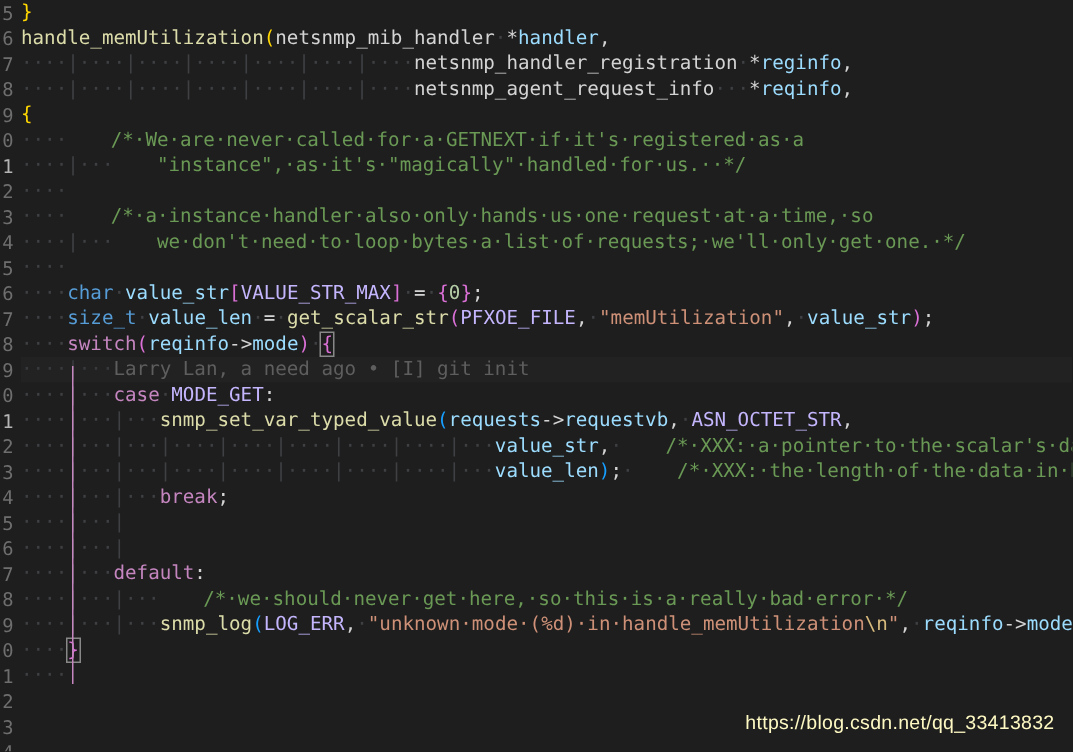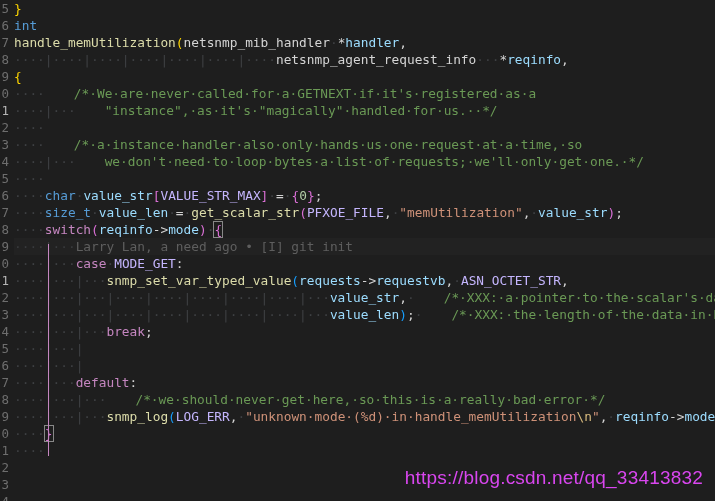--- a/index.html
+++ b/index.html
@@ -101,22 +101,22 @@
 
   
   .row.blame-band { background: #232323; }
 
   
   .watermark {
     position: absolute;
     right: 12px;
     bottom: 12px;
     font-family: "Liberation Sans", "DejaVu Sans", sans-serif;
-    font-size: 19px;
-    color: #d946ef;
+    font-size: 13px;
+    color: #fef9c3;
     letter-spacing: .2px;
     z-index: 5;
     user-select: none;
   }
 </style>
 </head>
 <body>
 
 <div id="editor">
 
@@ -152,24 +152,24 @@
       <div class="lnum">2</div>
       <div class="lnum">3</div>
       <div class="lnum">4</div>
     </div>
   </div>
 
   <div class="code">
 
     <div class="row"><span class="b1">}</span></div>
 
-    <div class="row"><span class="t-kw">int</span></div>
 
     <div class="row"><span class="t-fn">handle_memUtilization</span><span class="b1">(</span><span class="t-plain">netsnmp_mib_handler</span><span class="ws">·</span><span class="t-plain">*</span><span class="t-var">handler</span><span class="t-plain">,</span></div>
 
+    <div class="row"><span class="ws">····|····|····|····|····|····|····</span><span class="t-plain">netsnmp_handler_registration</span><span class="ws">·</span><span class="t-plain">*</span><span class="t-var">reginfo</span><span class="t-plain">,</span></div>
 
     <div class="row"><span class="ws">····|····|····|····|····|····|····</span><span class="t-plain">netsnmp_agent_request_info</span><span class="ws">···</span><span class="t-plain">*</span><span class="t-var">reqinfo</span><span class="t-plain">,</span></div>
 
 
     <div class="row"><span class="b1">{</span></div>
 
     <div class="row"><span class="ws">····</span><span class="t-cmt">/*·We·are·never·called·for·a·GETNEXT·if·it's·registered·as·a</span></div>
 
     <div class="row"><span class="ws">····|···</span><span class="t-cmt">"instance",·as·it's·"magically"·handled·for·us.··*/</span></div>
 

